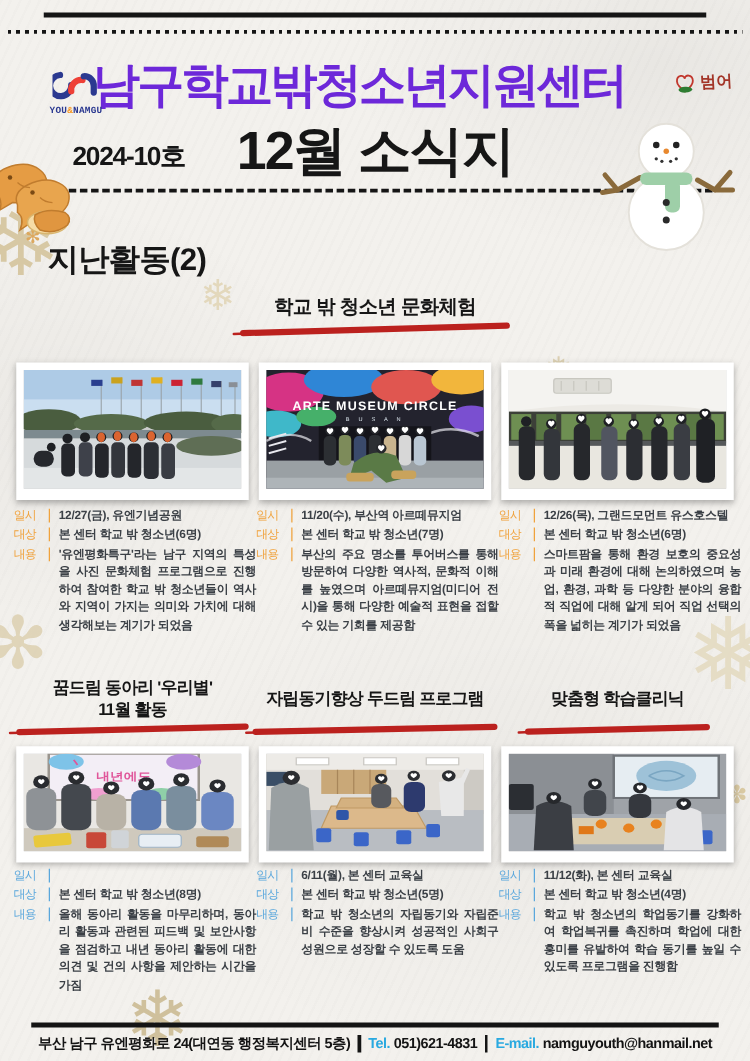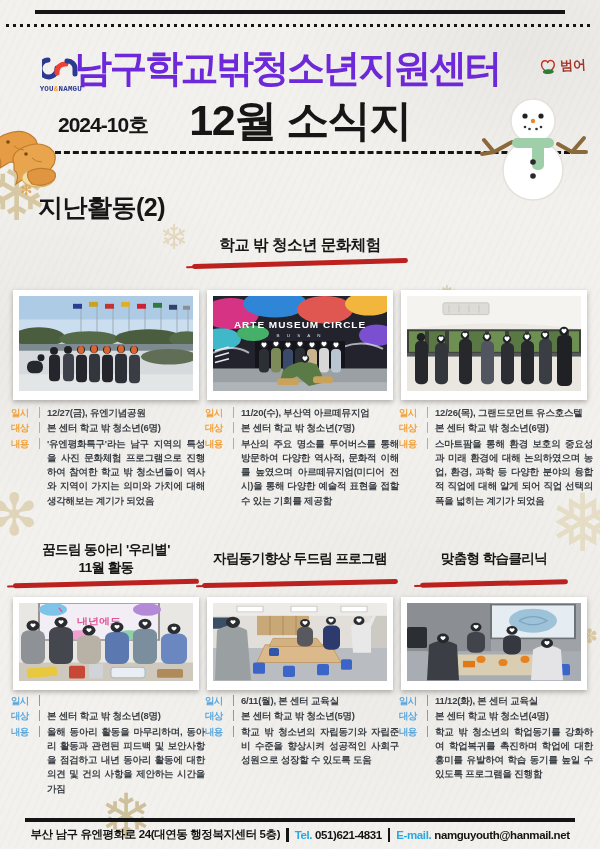--- a/index.html
+++ b/index.html
@@ -51,21 +51,21 @@
   .frame{position:absolute;background:#fff;box-shadow:0 2px 5px rgba(40,40,40,.35);padding:6px 6px 9px;z-index:2;}
   .frame svg{display:block;background:#ccc;}
   .f1{left:13px;top:290px;} .f2{left:207px;top:290px;} .f3{left:401px;top:290px;}
   .f4{left:13px;top:597px;} .f5{left:207px;top:597px;} .f6{left:401px;top:597px;}
   
   .cap{position:absolute;width:194px;font-size:9.5px;line-height:1.5;font-weight:700;color:#3b4046;
        text-align:justify;letter-spacing:-.2px;z-index:2;}
   .c1{left:11px;top:406px;} .c2{left:205px;top:406px;} .c3{left:399px;top:406px;}
   .c4{left:11px;top:694px;} .c5{left:205px;top:694px;} .c6{left:399px;top:694px;}
   .cl{display:grid;grid-template-columns:25px 5px 1fr;column-gap:3px;margin-bottom:1px;}
-  .cl .lab{font-weight:700;letter-spacing:-.8px;}
+  .cl .lab{font-weight:400;letter-spacing:-.8px;}
   .cl .bar{border-left:1.7px solid;height:11px;margin-top:1px;}
   .orange .lab,.orange .bar{color:#f0a23c;border-color:#f0a23c;}
   .blue .lab,.blue .bar{color:#5aa7dc;border-color:#5aa7dc;}
   
   .t2title{position:absolute;width:186px;text-align:center;font-size:13.5px;font-weight:900;
        letter-spacing:-.6px;line-height:1.35;z-index:2;}
   .tt1{left:13px;top:541px;} .tt2{left:207px;top:550px;} .tt3{left:401px;top:550px;}
   
   .footer-rule{position:absolute;left:25px;right:25px;top:818px;height:3.5px;background:#141414;z-index:2;}
   .footer{position:absolute;left:0;right:0;top:827px;display:flex;justify-content:center;align-items:center;

